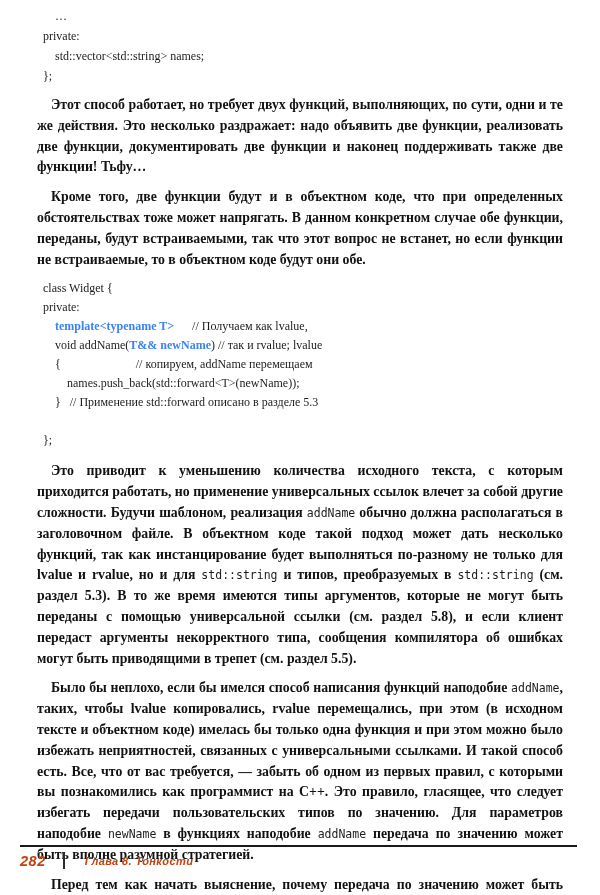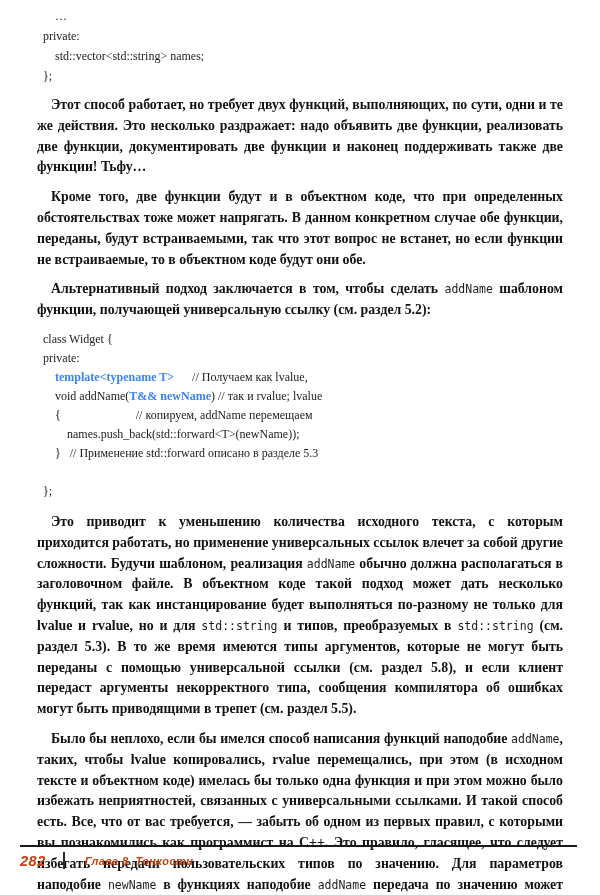--- a/index.html
+++ b/index.html
@@ -100,21 +100,20 @@
 
     <pre class="codeblock"><span>    …</span>
 <span>private:</span>
 <span>    std::vector&lt;std::string&gt; names;</span>
 <span>};</span></pre>
 
     <p class="para"><span>Этот способ работает, но требует двух функций, выполняющих, по сути, одни и те же действия. Это несколько раздражает: надо объявить две функции, реализовать две функции, документировать две функции и наконец поддерживать также две функции! Тьфу…</span></p>
 
     <p class="para"><span>Кроме того, две функции будут и в объектном коде, что при определенных обстоятельствах тоже может напрягать. В данном конкретном случае обе функции, переданы, будут встраиваемыми, так что этот вопрос не встанет, но если функции не встраиваемые, то в объектном коде будут они обе.</span></p>
 
-    <p class="para"><span>Альтернативный подход заключается в том, чтобы сделать </span><code>addName</code><span> шаблоном функции, получающей универсальную ссылку (см. раздел 5.2):</span></p>
 
     <pre class="codeblock main"><span>class Widget {</span>
 <span>private:</span>
 <span>    </span><b>template&lt;typename T&gt;</b><span>      // Получаем как lvalue,</span>
 <span>    void addName(</span><b>T&amp;&amp; newName</b><span>) // так и rvalue; lvalue</span>
 <span>    {                         // копируем, addName перемещаем</span>
 <span>        names.push_back(std::forward&lt;T&gt;(newName));</span>
 <span>    }   // Применение std::forward описано в разделе 5.3</span>
 <span></span>
 <span>};</span></pre>

